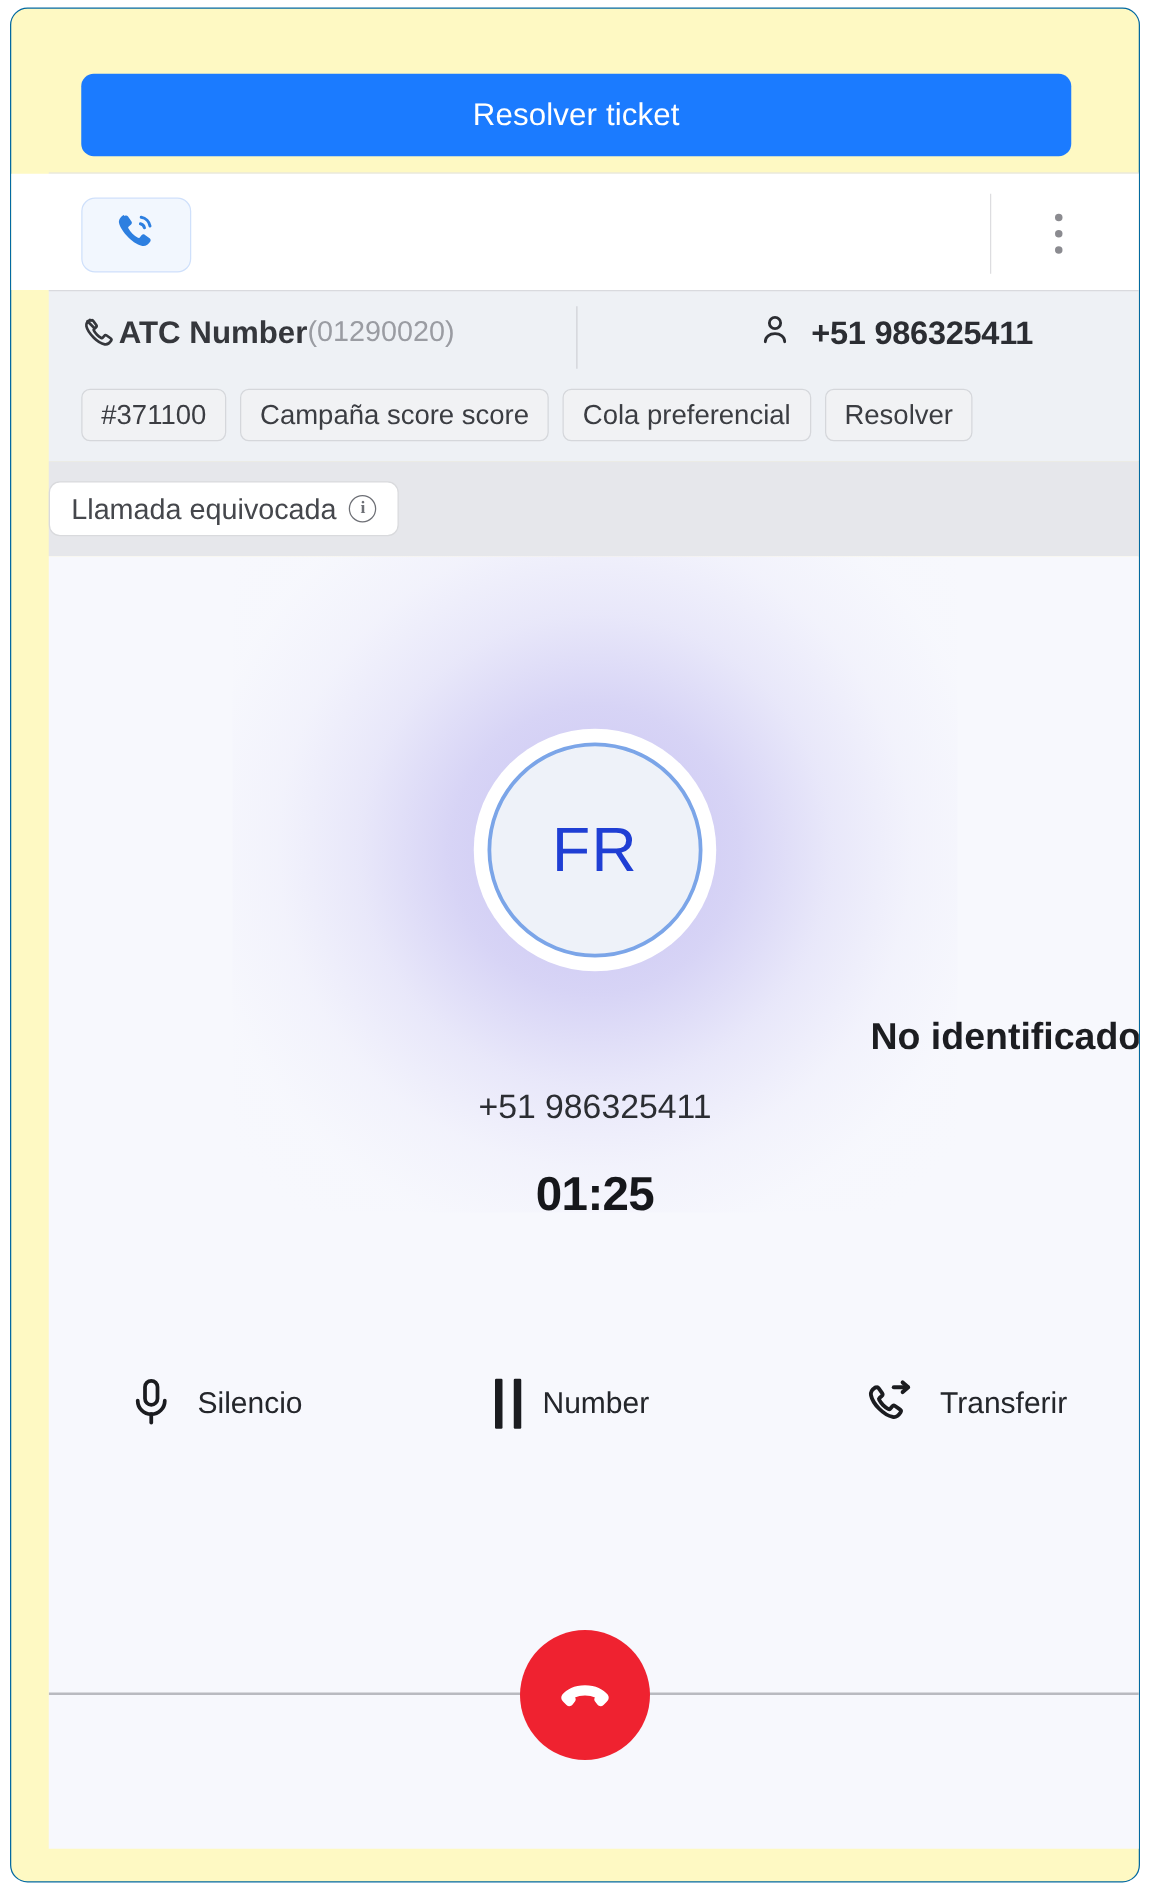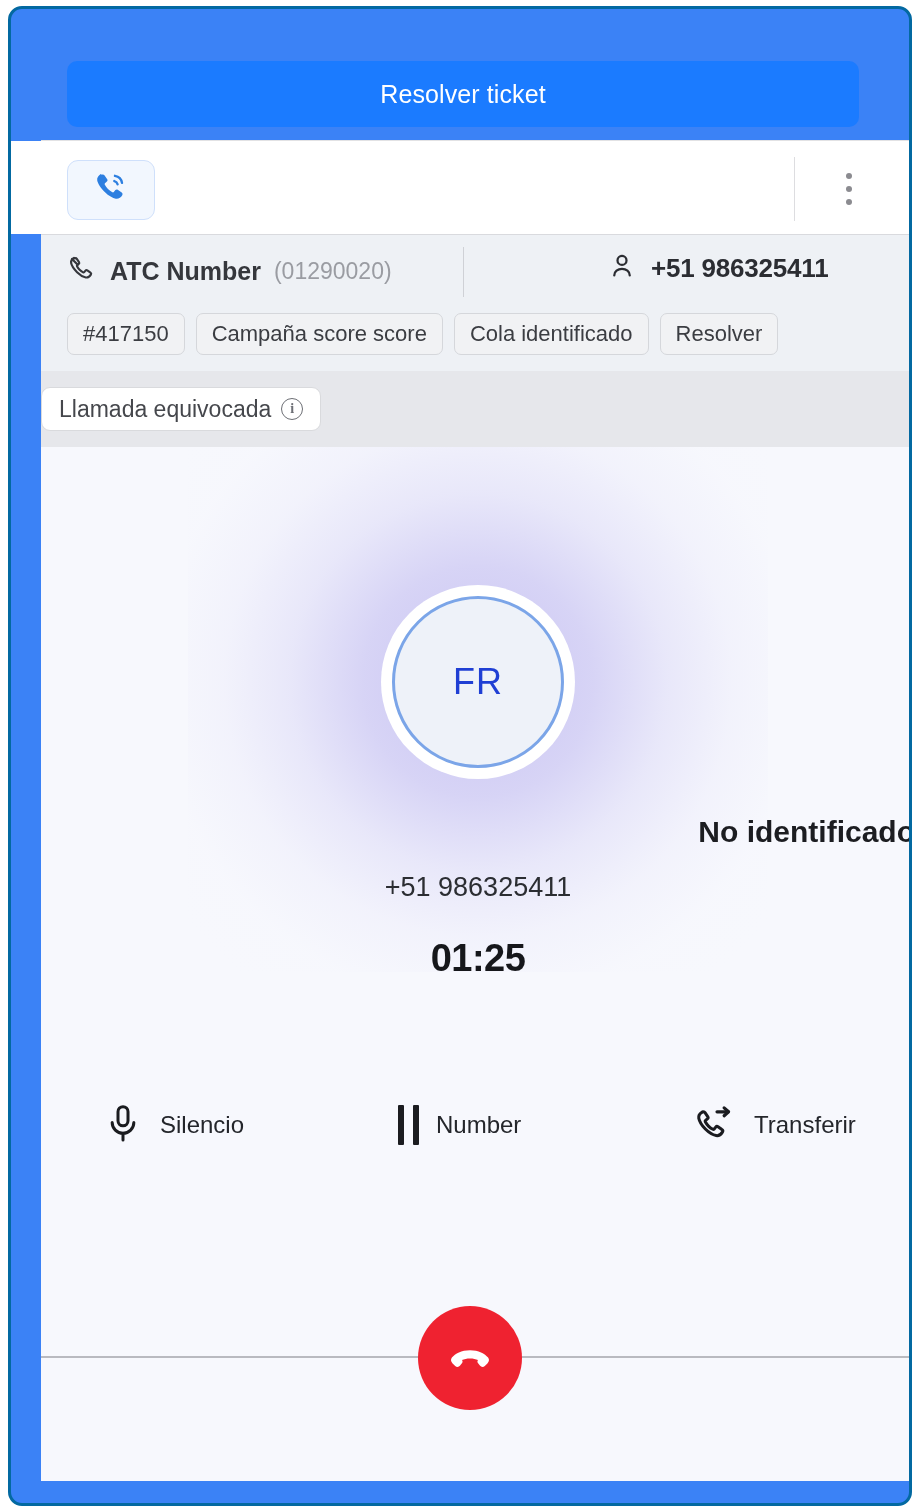--- a/index.html
+++ b/index.html
@@ -12,22 +12,22 @@
     -webkit-font-smoothing: antialiased;
   }
 
   
   .app-card {
     position: absolute;
     left: 8px;
     top: 6px;
     width: 904px;
     height: 1500px;
-    background: #3b82f6;
-    border: 3px solid #0369a1;
+    background: #fef9c3;
+    border: 1px solid #0369a1;
     border-radius: 14px;
     overflow: hidden;
   }
 
   
   .resolve-wrap {
     position: absolute;
     left: 0; top: 0;
     width: 904px;
     height: 124px;
@@ -122,22 +122,20 @@
   .info-row {
     position: absolute;
     left: 0; top: 0;
     width: 874px;
     height: 72px;
     display: flex;
     align-items: center;
   }
   .atc {
     display: flex;
-    align-items: center;
-    gap: 13px;
     margin-left: 26px;
   }
   .atc-label {
     font-size: 25px;
     font-weight: bold;
     color: #35373c;
   }
   .atc-num {
     font-size: 23px;
     color: #9a9ca2;
@@ -255,21 +253,21 @@
     height: 172px;
     border-radius: 50%;
     background: #eef2f9;
     border: 3px solid #7ba5e8;
     box-shadow: 0 0 0 11px #ffffff;
     display: flex;
     align-items: center;
     justify-content: center;
   }
   .avatar-initials {
-    font-size: 36px;
+    font-size: 50px;
     color: #1f3fd4;
     letter-spacing: 1px;
   }
 
   .caller-name {
     position: absolute;
     left: 0; top: 368px;
     width: 874px;
     text-align: right;
     font-size: 30px;
@@ -416,23 +414,23 @@
           <svg width="30" height="30" viewBox="0 0 24 24" fill="none">
             <circle cx="12" cy="7.5" r="3.6" stroke="#2b2d32" stroke-width="1.8"></circle>
             <path d="M5.8 19.5c0-3.2 2.8-5.2 6.2-5.2s6.2 2 6.2 5.2" stroke="#2b2d32" stroke-width="1.8" stroke-linecap="round"></path>
           </svg>
         </span>
         <span class="caller-num">+51 986325411</span>
       </div>
     </div>
 
     <div class="tags">
-      <div class="tag">#417150</div>
+      <div class="tag">#371100</div>
       <div class="tag">Campaña score score</div>
-      <div class="tag">Cola identificado</div>
+      <div class="tag">Cola preferencial</div>
       <div class="tag">Resolver</div>
     </div>
   </div>
 
   <div class="status-band">
     <div class="status-pill">
       <span>Llamada equivocada</span>
       <span class="info-glyph">i</span>
     </div>
   </div>

